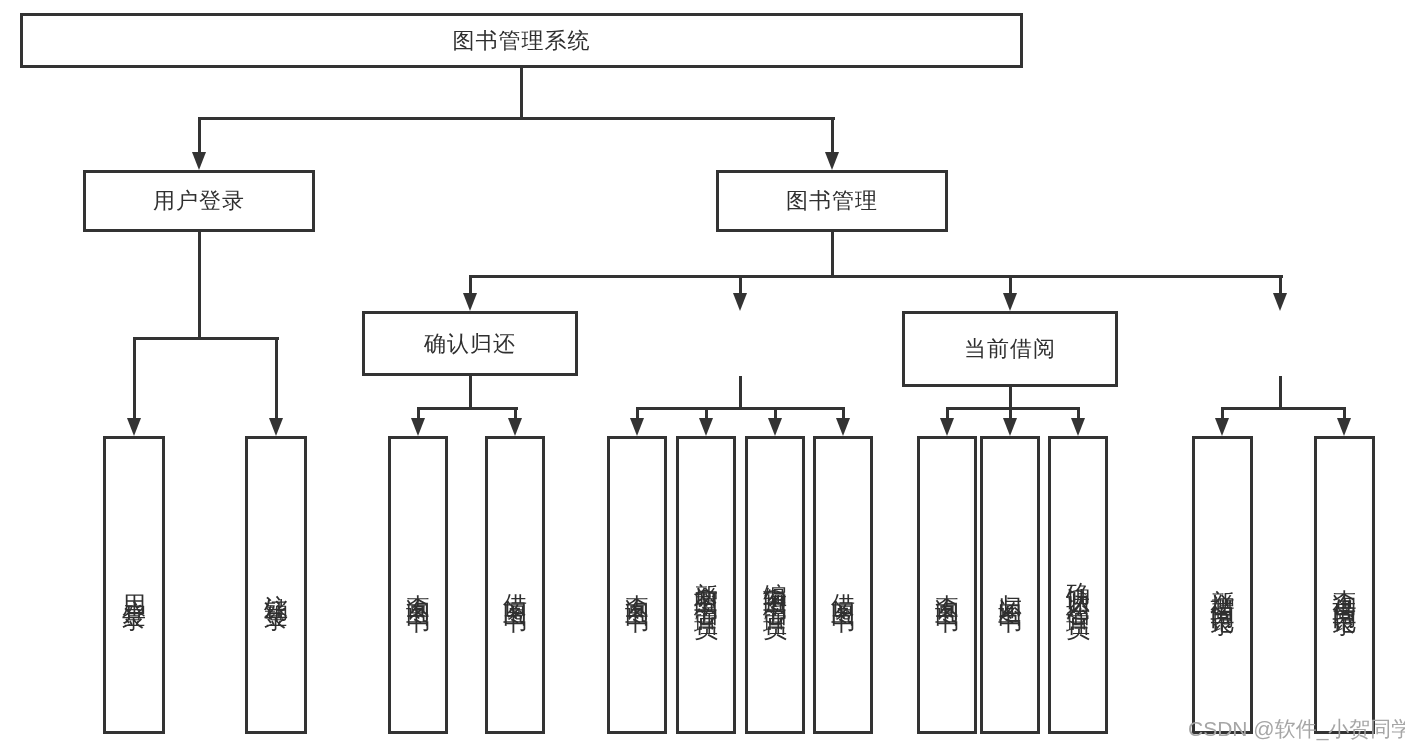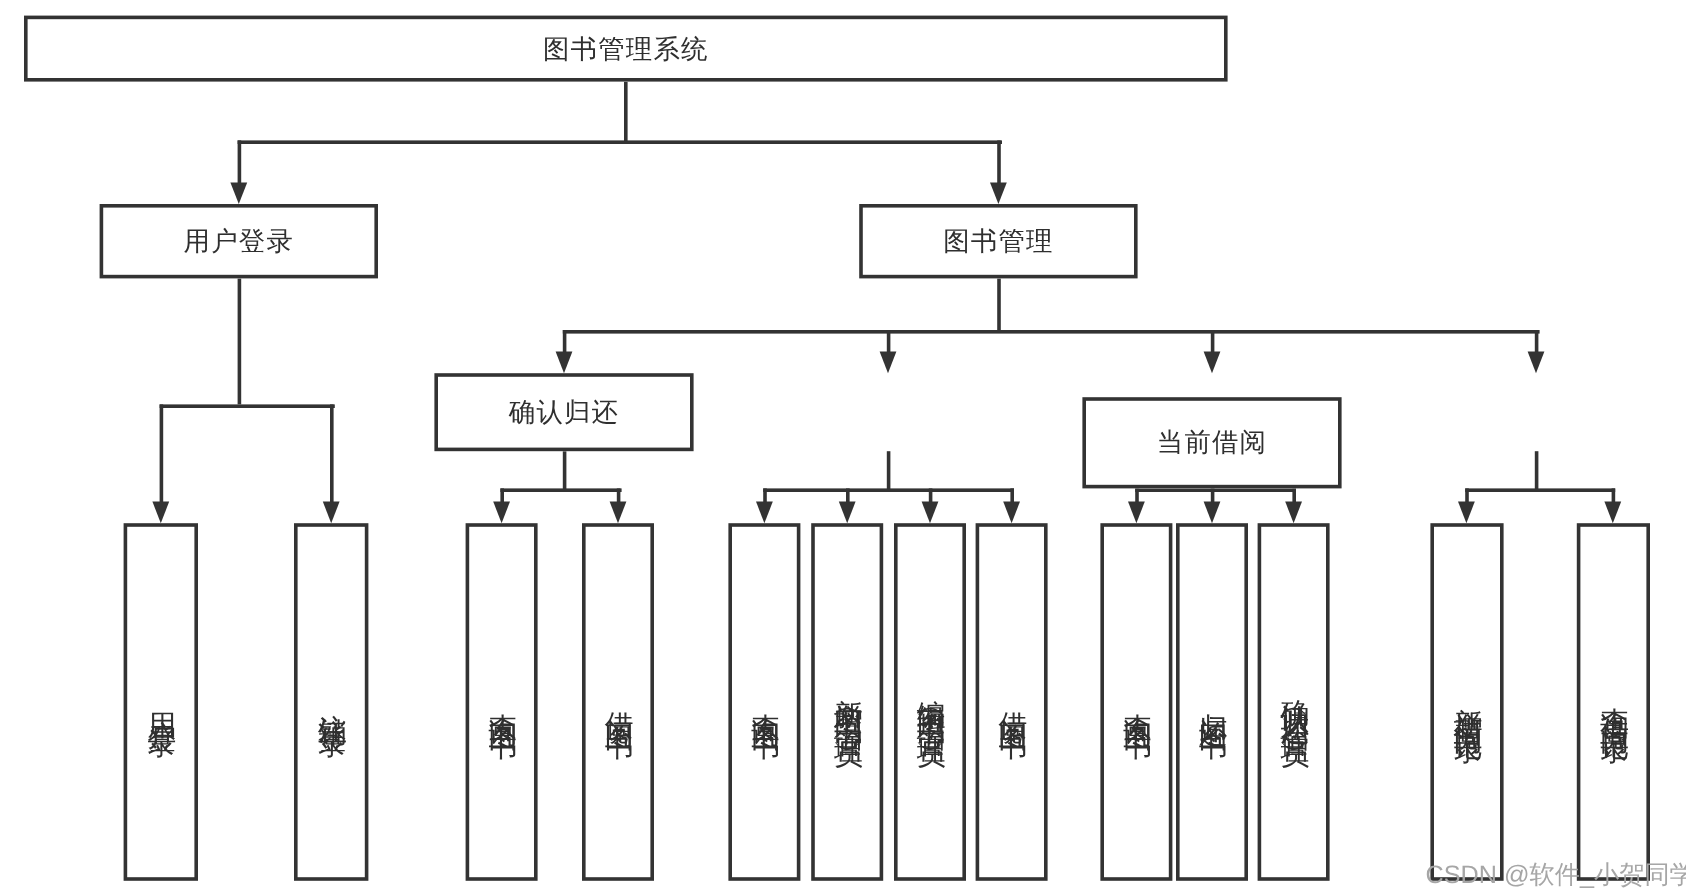--- a/index.html
+++ b/index.html
@@ -65,21 +65,21 @@
   <div class="vline" style="left:739px;top:275px;height:20px;"></div>
   <div class="arrow" style="left:733px;top:293px;"></div>
   <div class="vline" style="left:1009px;top:275px;height:20px;"></div>
   <div class="arrow" style="left:1003px;top:293px;"></div>
   <div class="vline" style="left:1279px;top:275px;height:20px;"></div>
   <div class="arrow" style="left:1273px;top:293px;"></div>
 
   <div class="box" style="left:362px;top:311px;width:216px;height:65px;">
     <span>确认归还</span>
   </div>
-  <div class="box" style="left:902px;top:311px;width:216px;height:76px;margin-top:20px;">
+  <div class="box" style="left:902px;top:311px;width:216px;height:76px;">
     <span>当前借阅</span>
   </div>
 
   <div class="vline" style="left:469px;top:376px;height:33px;"></div>
   <div class="hline" style="left:417px;top:407px;width:101px;"></div>
   <div class="vline" style="left:417px;top:407px;height:13px;"></div>
   <div class="arrow" style="left:411px;top:418px;"></div>
   <div class="vline" style="left:514px;top:407px;height:13px;"></div>
   <div class="arrow" style="left:508px;top:418px;"></div>
 

